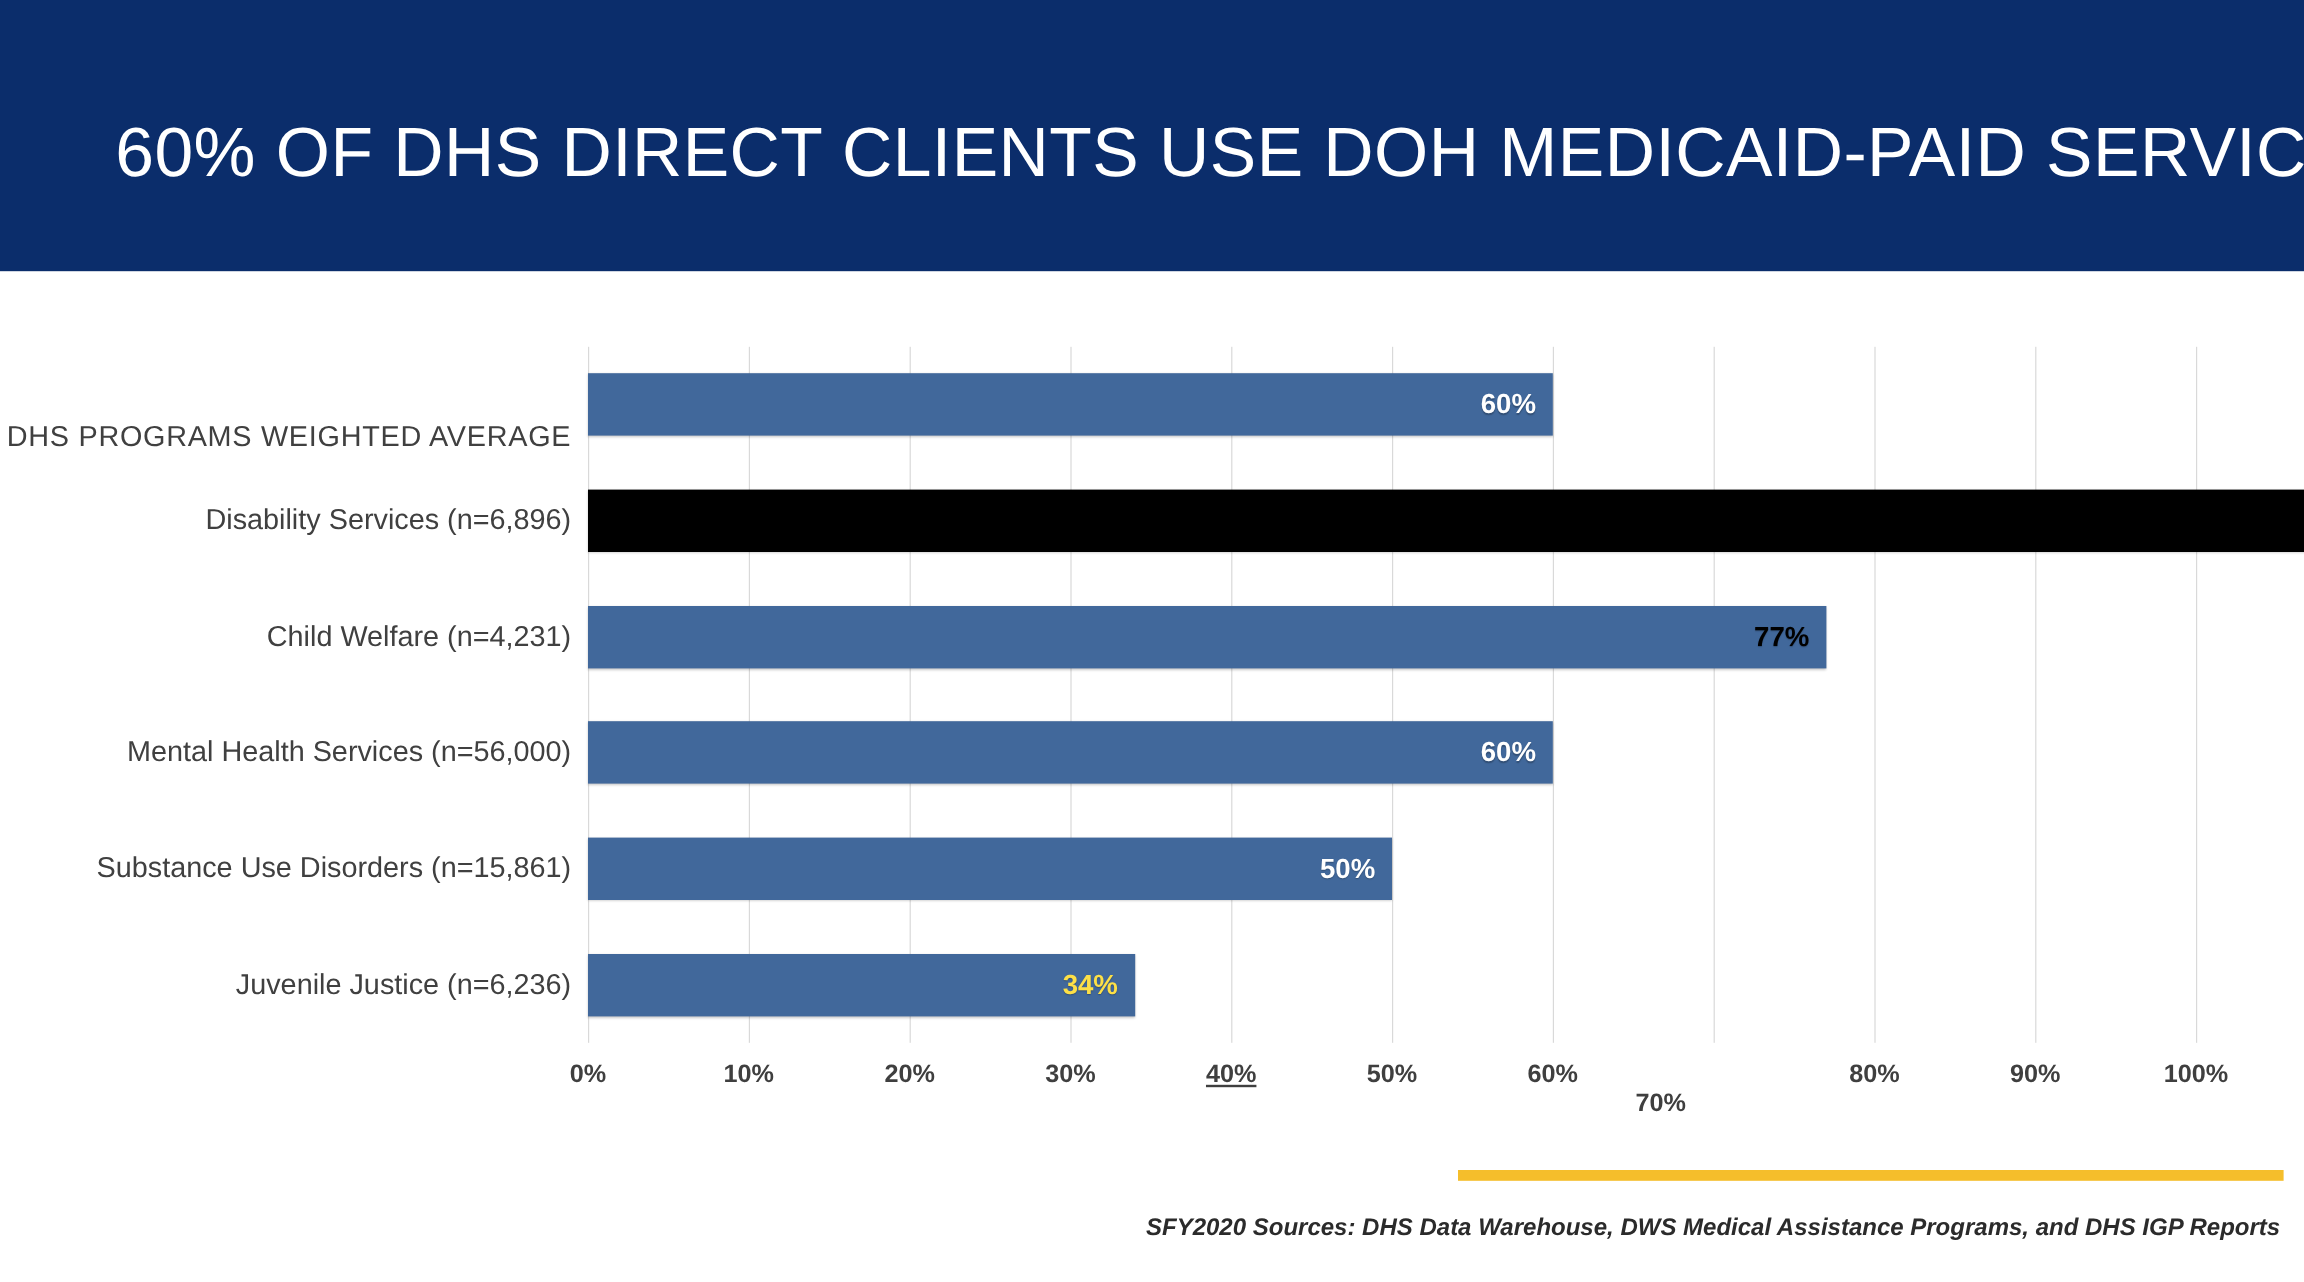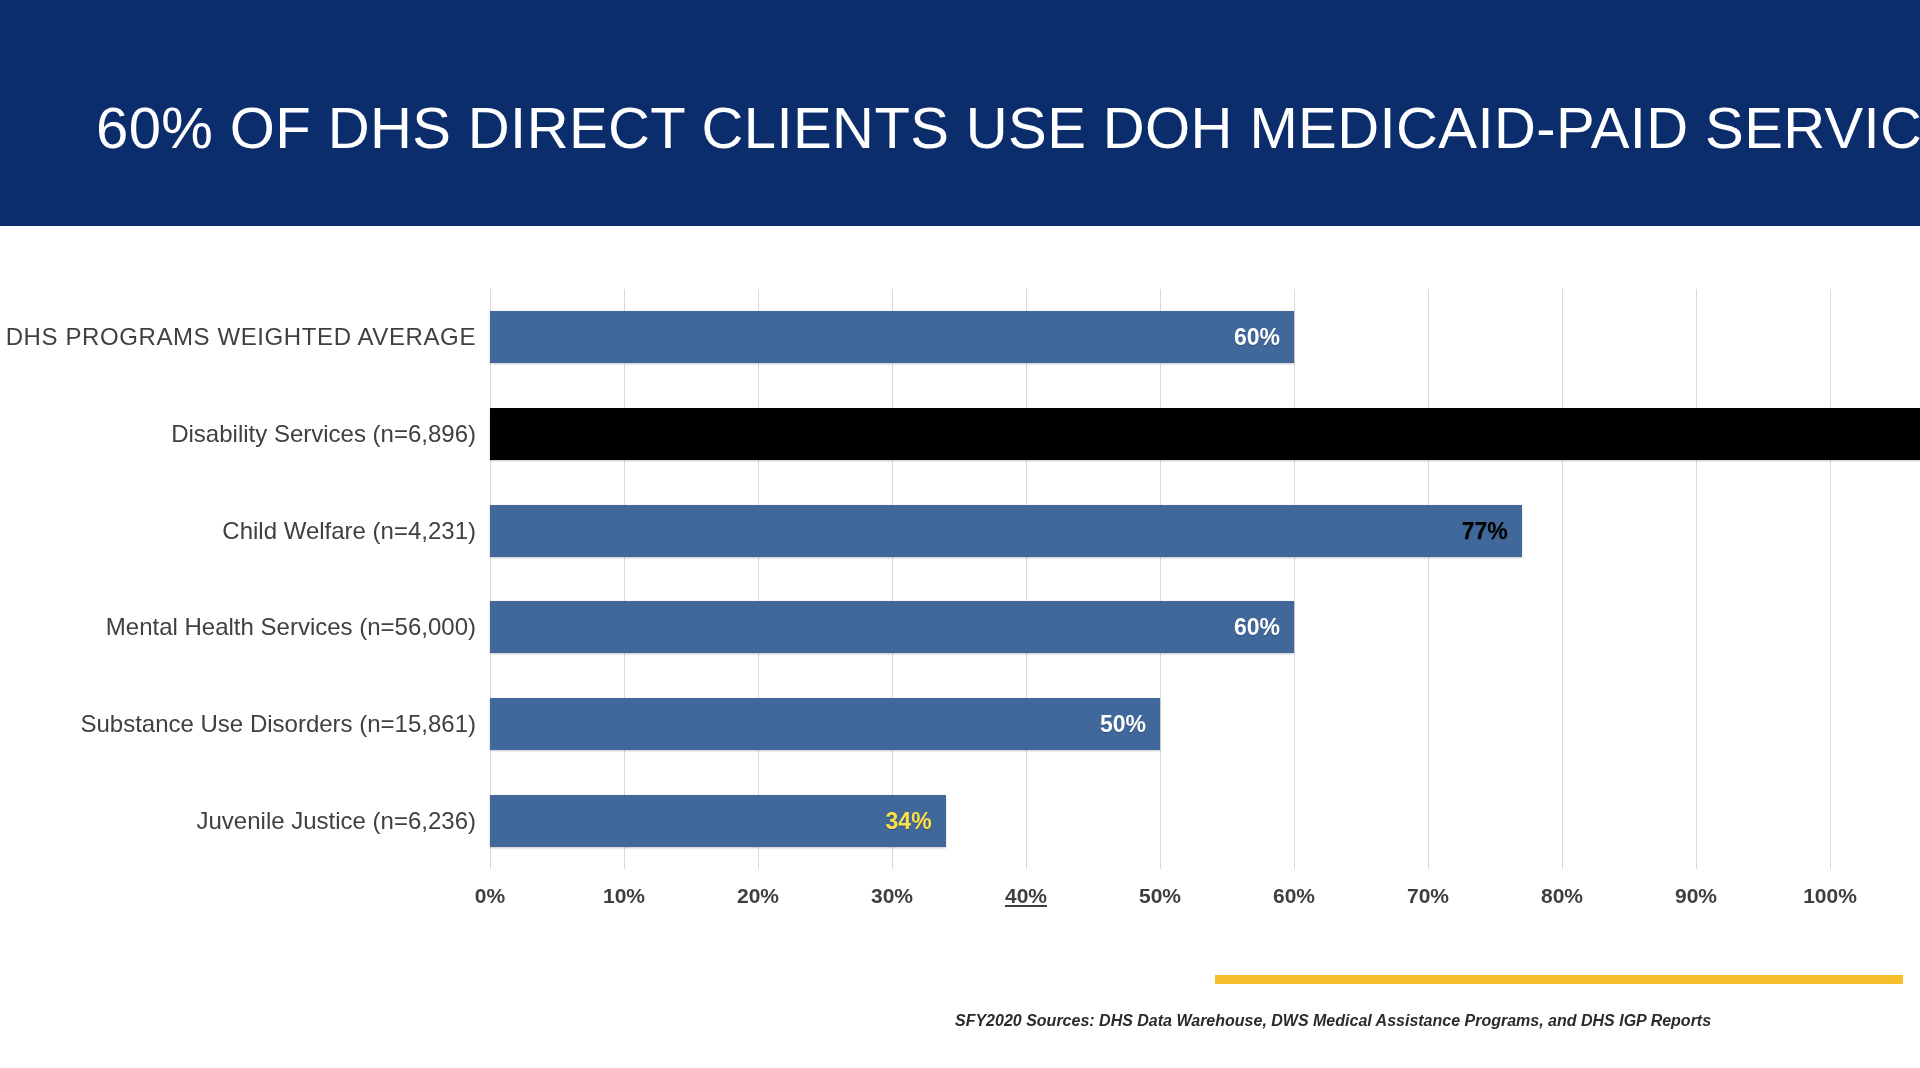--- a/index.html
+++ b/index.html
@@ -78,20 +78,21 @@
     top: 50%;
     transform: translateY(-50%);
     white-space: nowrap;
     color: #404040;
     font-size: 24px;
     font-weight: 400;
     text-align: right;
   }
   .cat-label.emphasis {
     letter-spacing: 0.6px;
+    margin-top: 28px;
   }
   .bar {
     position: absolute;
     top: 50%;
     transform: translateY(-50%);
     left: 0;
     height: 52px;
     background: #41689B;
     box-shadow: 0 1px 2px rgba(0,0,0,0.22);
   }
@@ -133,21 +134,21 @@
     width: 688px;
     height: 9px;
     background: #F5BE2B;
   }
   #source-note {
     position: absolute;
     left: 955px;
     top: 1012px;
     width: 900px;
     color: #2b2b2b;
-    font-size: 16px;
+    font-size: 20px;
     font-style: italic;
     font-weight: bold;
     white-space: nowrap;
   }
 </style>
 </head>
 <body>
 
 <div id="slide">
 
@@ -206,21 +207,21 @@
         </div>
       </div>
     <div id="axis">
         <div class="tick-label" style="left: 0px;">0%</div>
         <div class="tick-label" style="left: 134px;">10%</div>
         <div class="tick-label" style="left: 268px;">20%</div>
         <div class="tick-label" style="left: 402px;">30%</div>
         <div class="tick-label" style="left: 536px; text-decoration: underline;">40%</div>
         <div class="tick-label" style="left: 670px;">50%</div>
         <div class="tick-label" style="left: 804px;">60%</div>
-        <div class="tick-label" style="left: 938px;">70%</div>
+        <div class="tick-label" style="left: 894px; margin-top: 24px;">70%</div>
         <div class="tick-label" style="left: 1072px;">80%</div>
         <div class="tick-label" style="left: 1206px;">90%</div>
         <div class="tick-label" style="left: 1340px;">100%</div>
       </div>
   </div>
 
   <div id="accent-bar"></div>
   <div id="source-note">SFY2020  Sources: DHS Data Warehouse, DWS Medical Assistance Programs, and DHS IGP Reports</div>
 
 </div>

